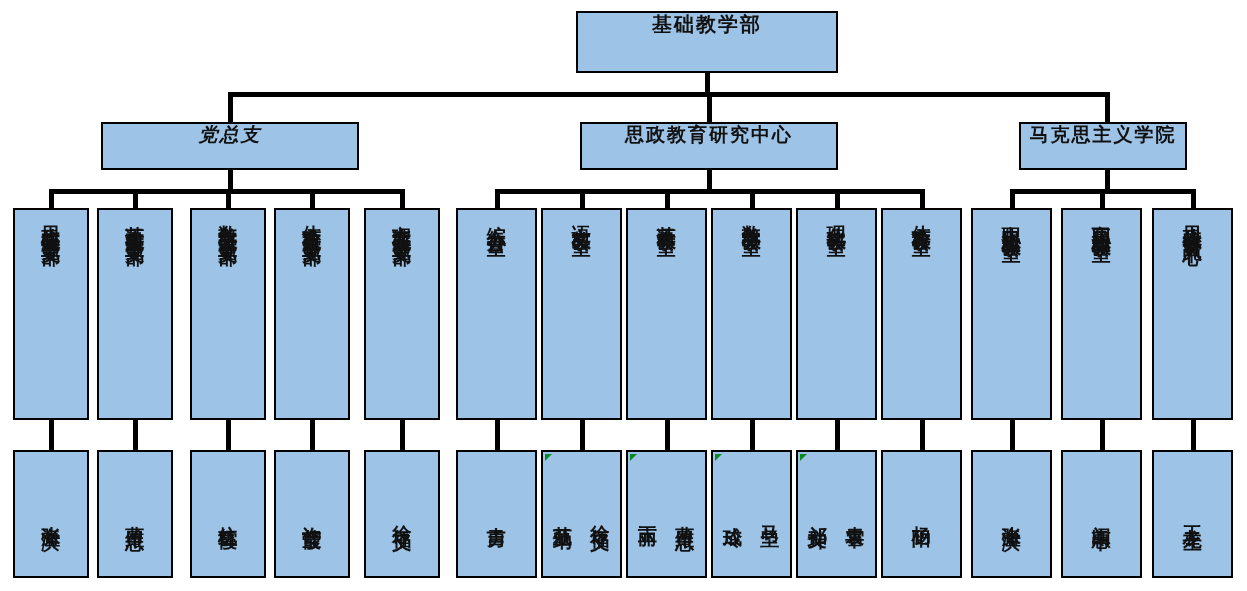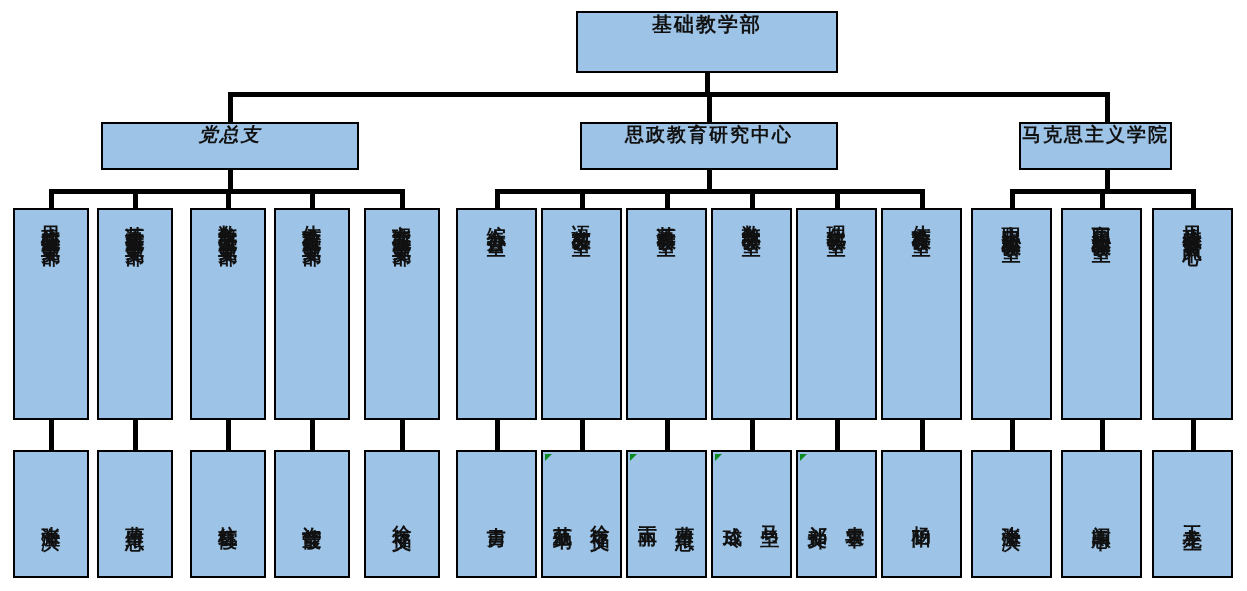--- a/index.html
+++ b/index.html
@@ -125,21 +125,21 @@
   <div id="nodes">
       <div class="node h-node root" style="left: 576px; top: 11px; width: 262px; height: 62px;">
         <span class="node-label">基础教学部</span>
       </div>
       <div class="node h-node" style="left: 101px; top: 122px; width: 258px; height: 48px; font-style: italic;">
         <span class="node-label">党总支</span>
       </div>
       <div class="node h-node" style="left: 580px; top: 122px; width: 258px; height: 48px;">
         <span class="node-label">思政教育研究中心</span>
       </div>
-      <div class="node h-node" style="left: 1019px; top: 122px; width: 153px; height: 48px;">
+      <div class="node h-node" style="left: 1019px; top: 122px; width: 168px; height: 48px;">
         <span class="node-label">马克思主义学院</span>
       </div>
       <div class="node v-node" style="left: 13px; top: 208px; width: 76px; height: 212px;">
         <span class="node-label">思政教研室党支部</span>
       </div>
       <div class="node v-node" style="left: 97px; top: 208px; width: 76px; height: 212px;">
         <span class="node-label">英语教研室党支部</span>
       </div>
       <div class="node v-node" style="left: 190px; top: 208px; width: 76px; height: 212px;">
         <span class="node-label">数学教研室党支部</span>

